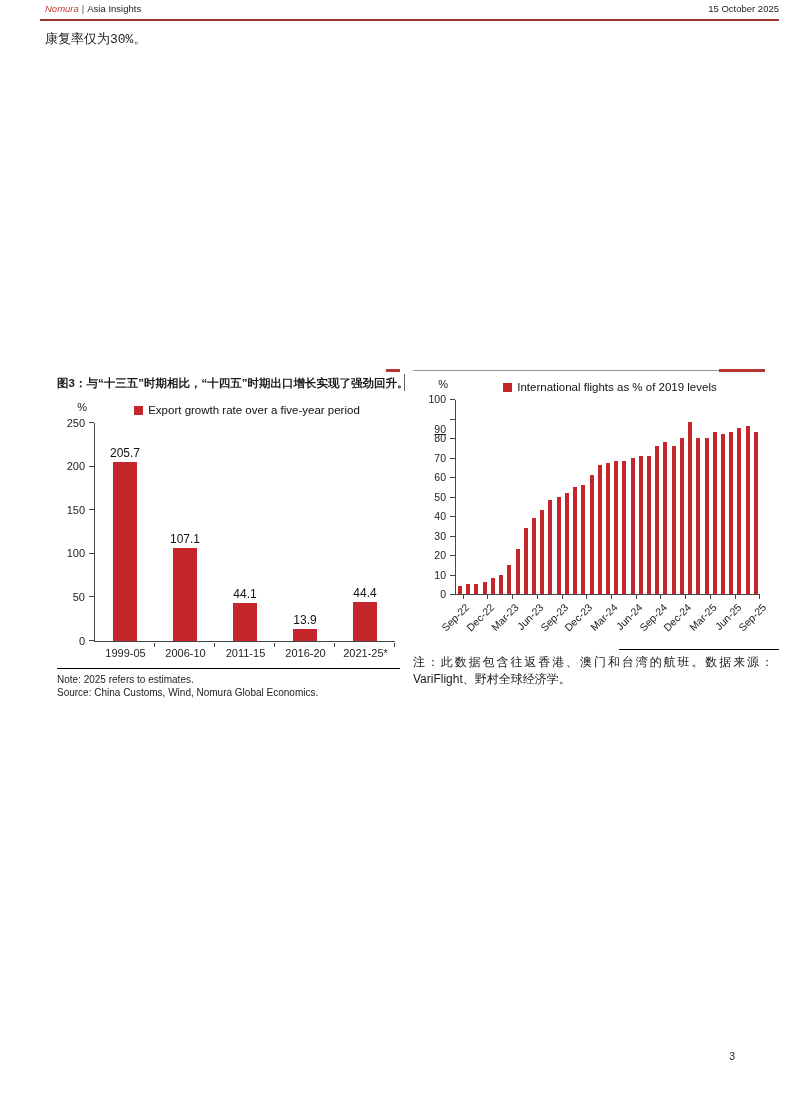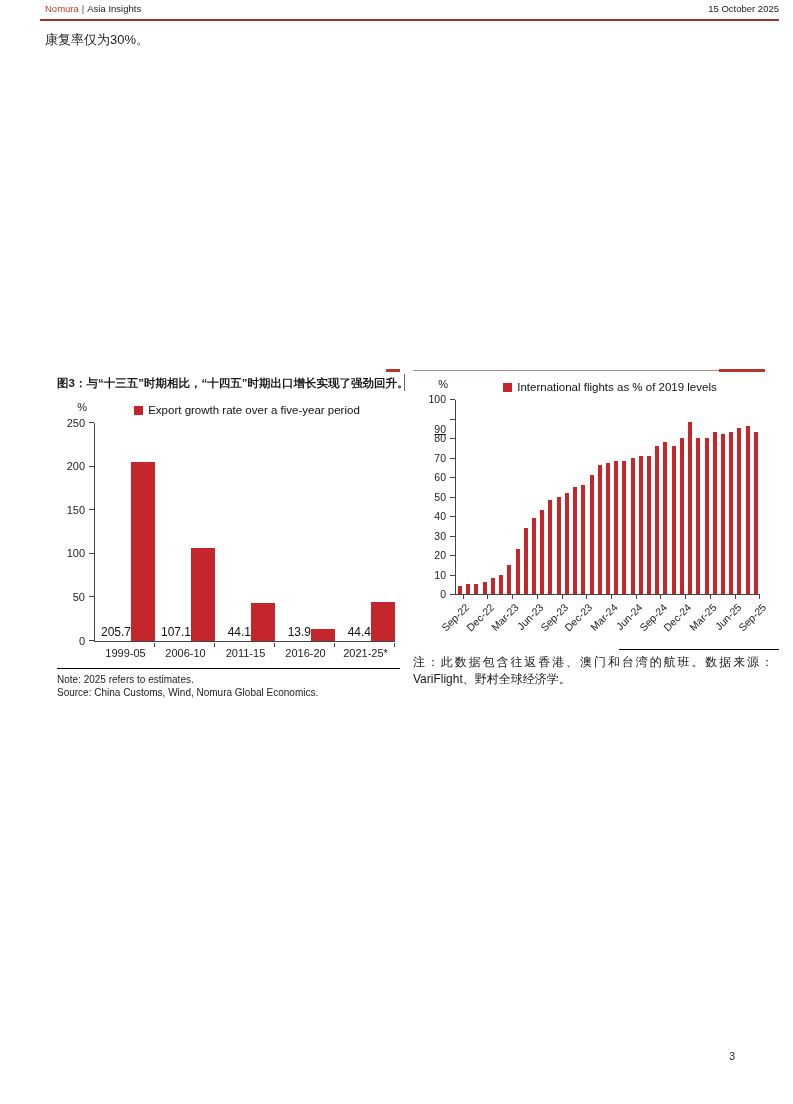--- a/index.html
+++ b/index.html
@@ -1,28 +1,28 @@
 <!DOCTYPE html>
 <html style="--bar-red: #c4262b; --brand-red: #c13b2e; --rule-red: #9e352c; --cap-red: #b5372c;"><head>
 <meta charset="utf-8">
 <style>
   html,body{margin:0;padding:0;background:#fff;}
   body{width:793px;height:1104px;position:relative;font-family:"Liberation Sans",sans-serif;color:#1a1a1a;overflow:hidden;}
 
   
   .hdr{position:absolute;top:2px;left:40px;right:14px;border-bottom:2px solid var(--rule-red,#9e352c);
        padding:1px 0 5px 5px;display:flex;justify-content:space-between;align-items:flex-end;font-size:9.5px;}
-  .hdr .brand{color:var(--brand-red,#c13b2e);}
+  .hdr .brand{color:var(--brand-red,#c13b2e);font-style:italic;}
   .hdr .sep{color:#555;margin:0 3px;}
   .hdr .pub{color:#222;}
   .hdr .date{color:#222;}
 
   
   .bodytext{position:absolute;top:30px;left:45px;width:492px;font-size:13px;line-height:20.5px;}
-  .bodytext p{margin:0 0 14px 0;text-align:justify;}
+  .bodytext p{margin:0 0 14px 0;text-align:justify;font-family:Liberation Mono, monospace;}
 
   
   .figures{position:absolute;top:366px;left:57px;display:flex;}
   .fig{position:relative;padding-top:10px;}
   .fig3{width:343px;}
   .fig4{width:352px;margin-left:13px;}
   .fig4::before{content:"";position:absolute;top:4px;left:0;right:0;border-top:1px solid #a5918b;}
   .red-dash{position:absolute;top:3px;right:0;width:14px;height:3px;background:var(--cap-red,#b5372c);}
   .red-cap{position:absolute;top:3px;right:0;width:46px;height:3px;background:var(--cap-red,#b5372c);}
   .col-div{position:absolute;left:347px;top:8px;height:17px;border-left:1px solid #666;}
@@ -37,21 +37,21 @@
   .plotrow{display:flex;}
   .ycol{position:relative;}
   .y3{width:37px;height:218px;} .y4{width:42px;height:195px;}
   .ylab{position:absolute;right:9px;font-size:11px;color:#222;}
   .y4 .ylab{font-size:10.5px;}
   .ytick{position:absolute;right:0;width:5px;height:1px;background:#444;}
 
   .plot{position:relative;border-left:1.5px solid #444;border-bottom:1.5px solid #444;box-sizing:content-box;}
   .p3{width:300px;height:218px;display:flex;justify-content:space-around;align-items:flex-end;}
   .p4{width:305px;height:195px;display:flex;justify-content:space-between;align-items:flex-end;padding:0 2px;box-sizing:border-box;}
-  .slot{width:60px;height:100%;display:flex;align-items:flex-end;justify-content:flex-end;}
+  .slot{width:60px;height:100%;display:flex;flex-direction:column;align-items:center;justify-content:flex-end;}
   .val{font-size:12px;color:#111;margin-bottom:2px;}
   .bar3{width:24px;background:var(--bar-red,#c4262b);}
   .bar4{width:4px;background:var(--bar-red,#c4262b);}
   .xtick3{position:absolute;bottom:-6px;width:1px;height:4px;background:#444;}
   .xrow3{display:flex;margin-left:38.5px;width:300px;}
   .xcell{width:60px;text-align:center;font-size:11px;color:#222;padding-top:5px;}
 
   .x4{position:relative;margin-left:43.5px;width:305px;height:48px;}
   .xtick4{position:absolute;top:0;width:1px;height:4px;background:#444;}
   .xlab4{position:absolute;top:6px;font-size:10.5px;color:#222;white-space:nowrap;

